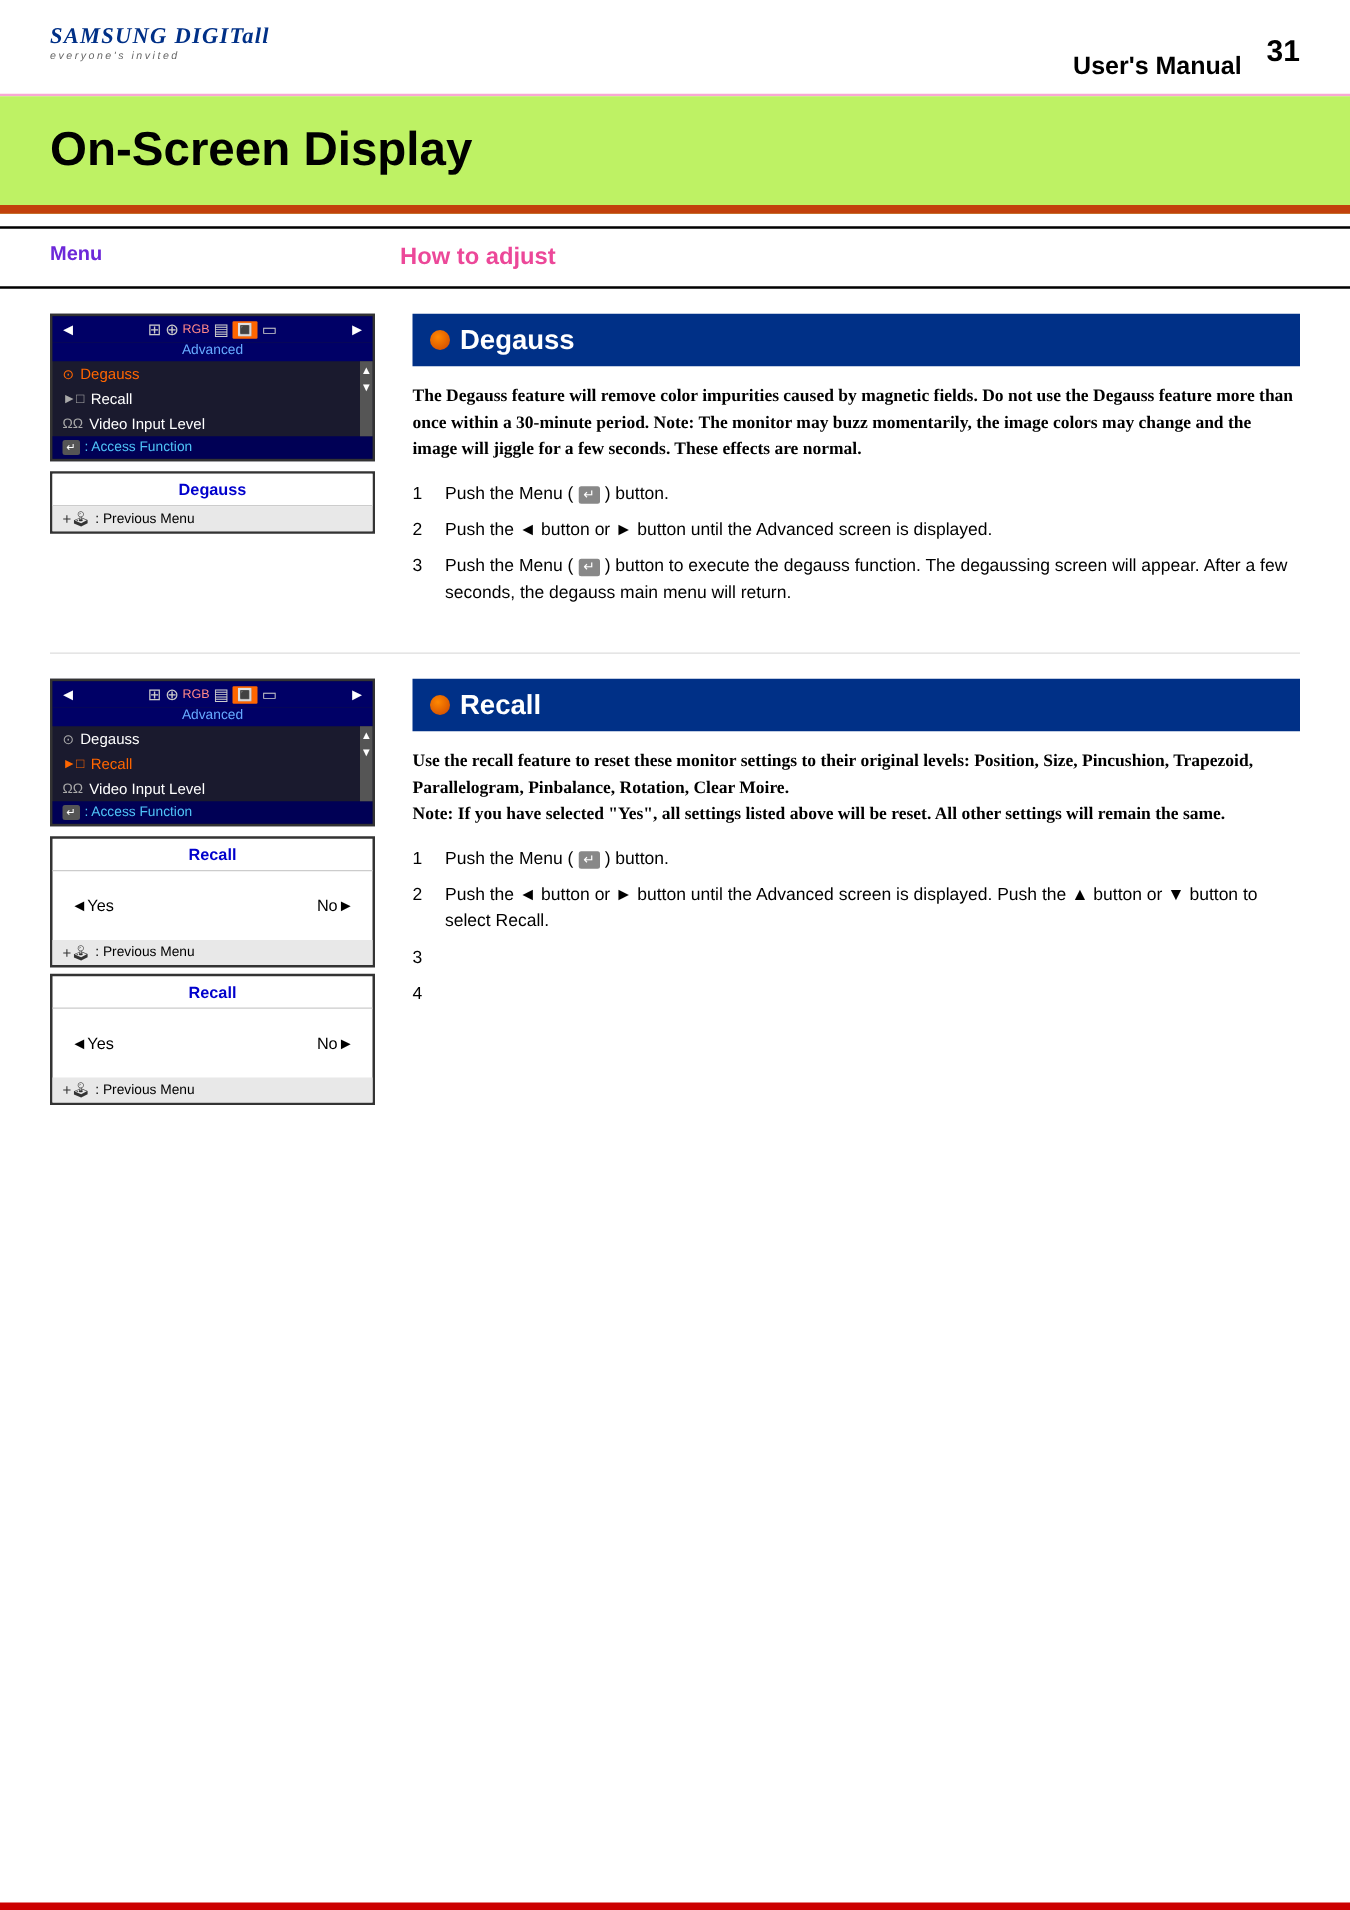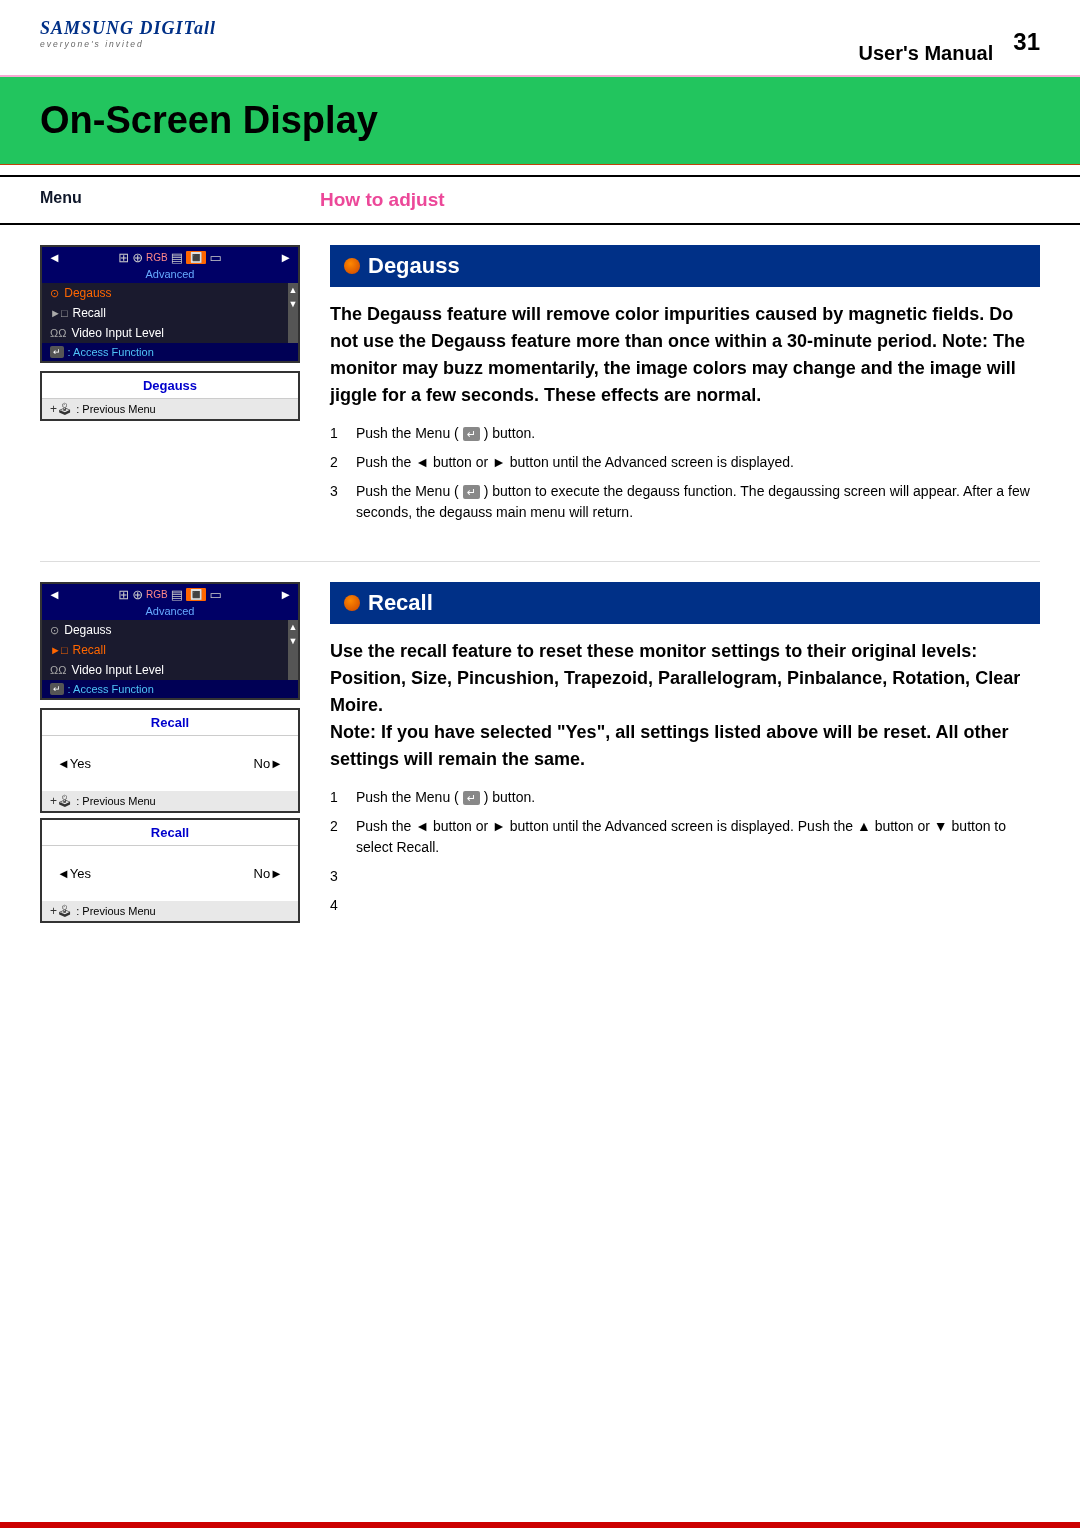--- a/index.html
+++ b/index.html
@@ -31,43 +31,43 @@
       margin-top: 24px;
     }
     .header-page {
       font-size: 24px;
       font-weight: bold;
       color: #000;
     }
 
     
     .page-title-section {
-      background: #22c55e;
+      background: #bef264;
       padding: 22px 40px 22px 40px;
-      border-bottom: 1px solid #c2410c;
+      border-bottom: 7px solid #c2410c;
     }
     .page-title {
       font-size: 38px;
       font-weight: bold;
       color: #000;
     }
 
     
     .col-headers {
       display: flex;
       padding: 12px 40px;
       border-bottom: 2px solid #000;
       border-top: 2px solid #000;
       margin-top: 10px;
     }
     .col-menu {
       width: 280px;
       font-size: 16px;
       font-weight: bold;
-      color: #0f172a;
+      color: #6d28d9;
     }
     .col-how {
       flex: 1;
       font-size: 19px;
       font-weight: bold;
       color: #ec4899;
     }
 
     
     .main-content {
@@ -195,24 +195,25 @@
     .heading-dot {
       width: 16px;
       height: 16px;
       background: radial-gradient(circle at 40% 35%, #ff8800, #cc4400);
       border-radius: 50%;
       flex-shrink: 0;
     }
 
     
     .description {
-      font-size: 18px;
+      font-size: 14px;
       line-height: 1.5;
       margin-bottom: 14px;
       color: #000;
+      font-family: Liberation Serif, serif;
     }
     .description strong {
       font-weight: bold;
     }
 
     
     .steps {
       list-style: none;
       padding: 0;
     }

